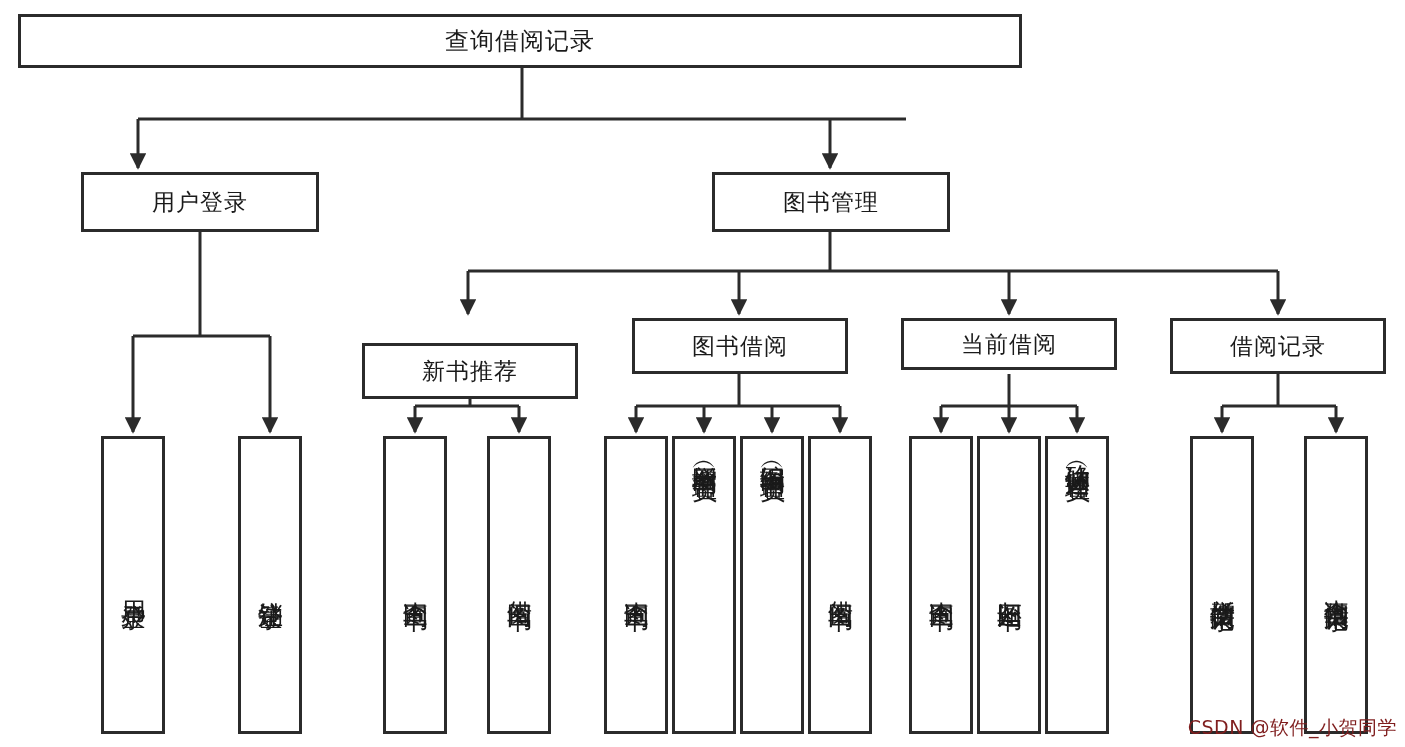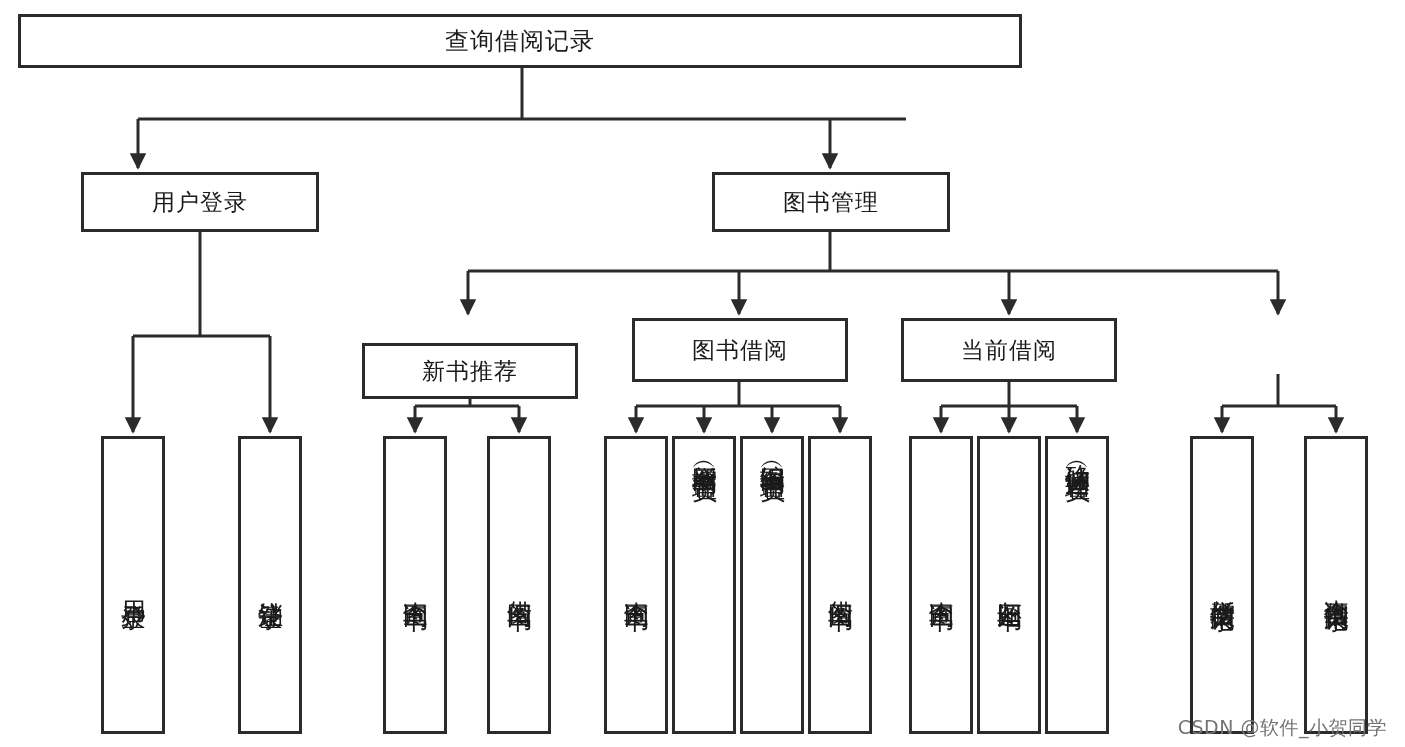--- a/index.html
+++ b/index.html
@@ -57,24 +57,24 @@
     letter-spacing: 2px;
     white-space: nowrap;
     color: #1a1a1a;
   }
   .node.vertical.centered {
     align-items: center;
     padding-top: 0;
   }
   #watermark {
     position: absolute;
-    right: 18px;
+    right: 8px;
     bottom: 6px;
     font-size: 19px;
-    color: #737373;
+    color: #7f1d1d;
     letter-spacing: 0.5px;
     white-space: nowrap;
   }
 </style>
 </head>
 <body>
 
 <div id="diagram-root">
 
   <svg id="wire-layer" viewBox="0 0 1405 747" xmlns="http://www.w3.org/2000/svg">
@@ -134,25 +134,28 @@
   <div class="node horizontal" style="left:81px; top:172px; width:238px; height:60px;">
     <span>用户登录</span>
   </div>
   <div class="node horizontal" style="left:712px; top:172px; width:238px; height:60px;justify-content:center;">
     <span>图书管理</span>
   </div>
 
   <div class="node horizontal" style="left:362px; top:318px; width:216px; height:56px;margin-top:25px;">
     <span>新书推荐</span>
   </div>
-  <div class="node horizontal" style="left:632px; top:318px; width:216px; height:64px;font-family:Liberation Mono, monospace;">
+  <div class="node horizontal" style="left:632px; top:318px; width:216px; height:56px;font-family:Liberation Mono, monospace;">
     <span>图书借阅</span>
   </div>
-  <div class="node horizontal" style="left:901px; top:318px; width:216px; height:64px;">
+  <div class="node horizontal" style="left:901px; top:318px; width:216px; height:52px;">
     <span>当前借阅</span>
+  </div>
+  <div class="node horizontal" style="left:1170px; top:318px; width:216px; height:56px;">
+    <span>借阅记录</span>
   </div>
 
   <div class="node vertical centered" style="left:101px; top:436px; width:64px; height:298px;">
     <span class="vlabel">用户登录</span>
   </div>
   <div class="node vertical centered" style="left:238px; top:436px; width:64px; height:298px;">
     <span class="vlabel">注销登录</span>
   </div>
 
   <div class="node vertical centered" style="left:383px; top:436px; width:64px; height:298px;">

